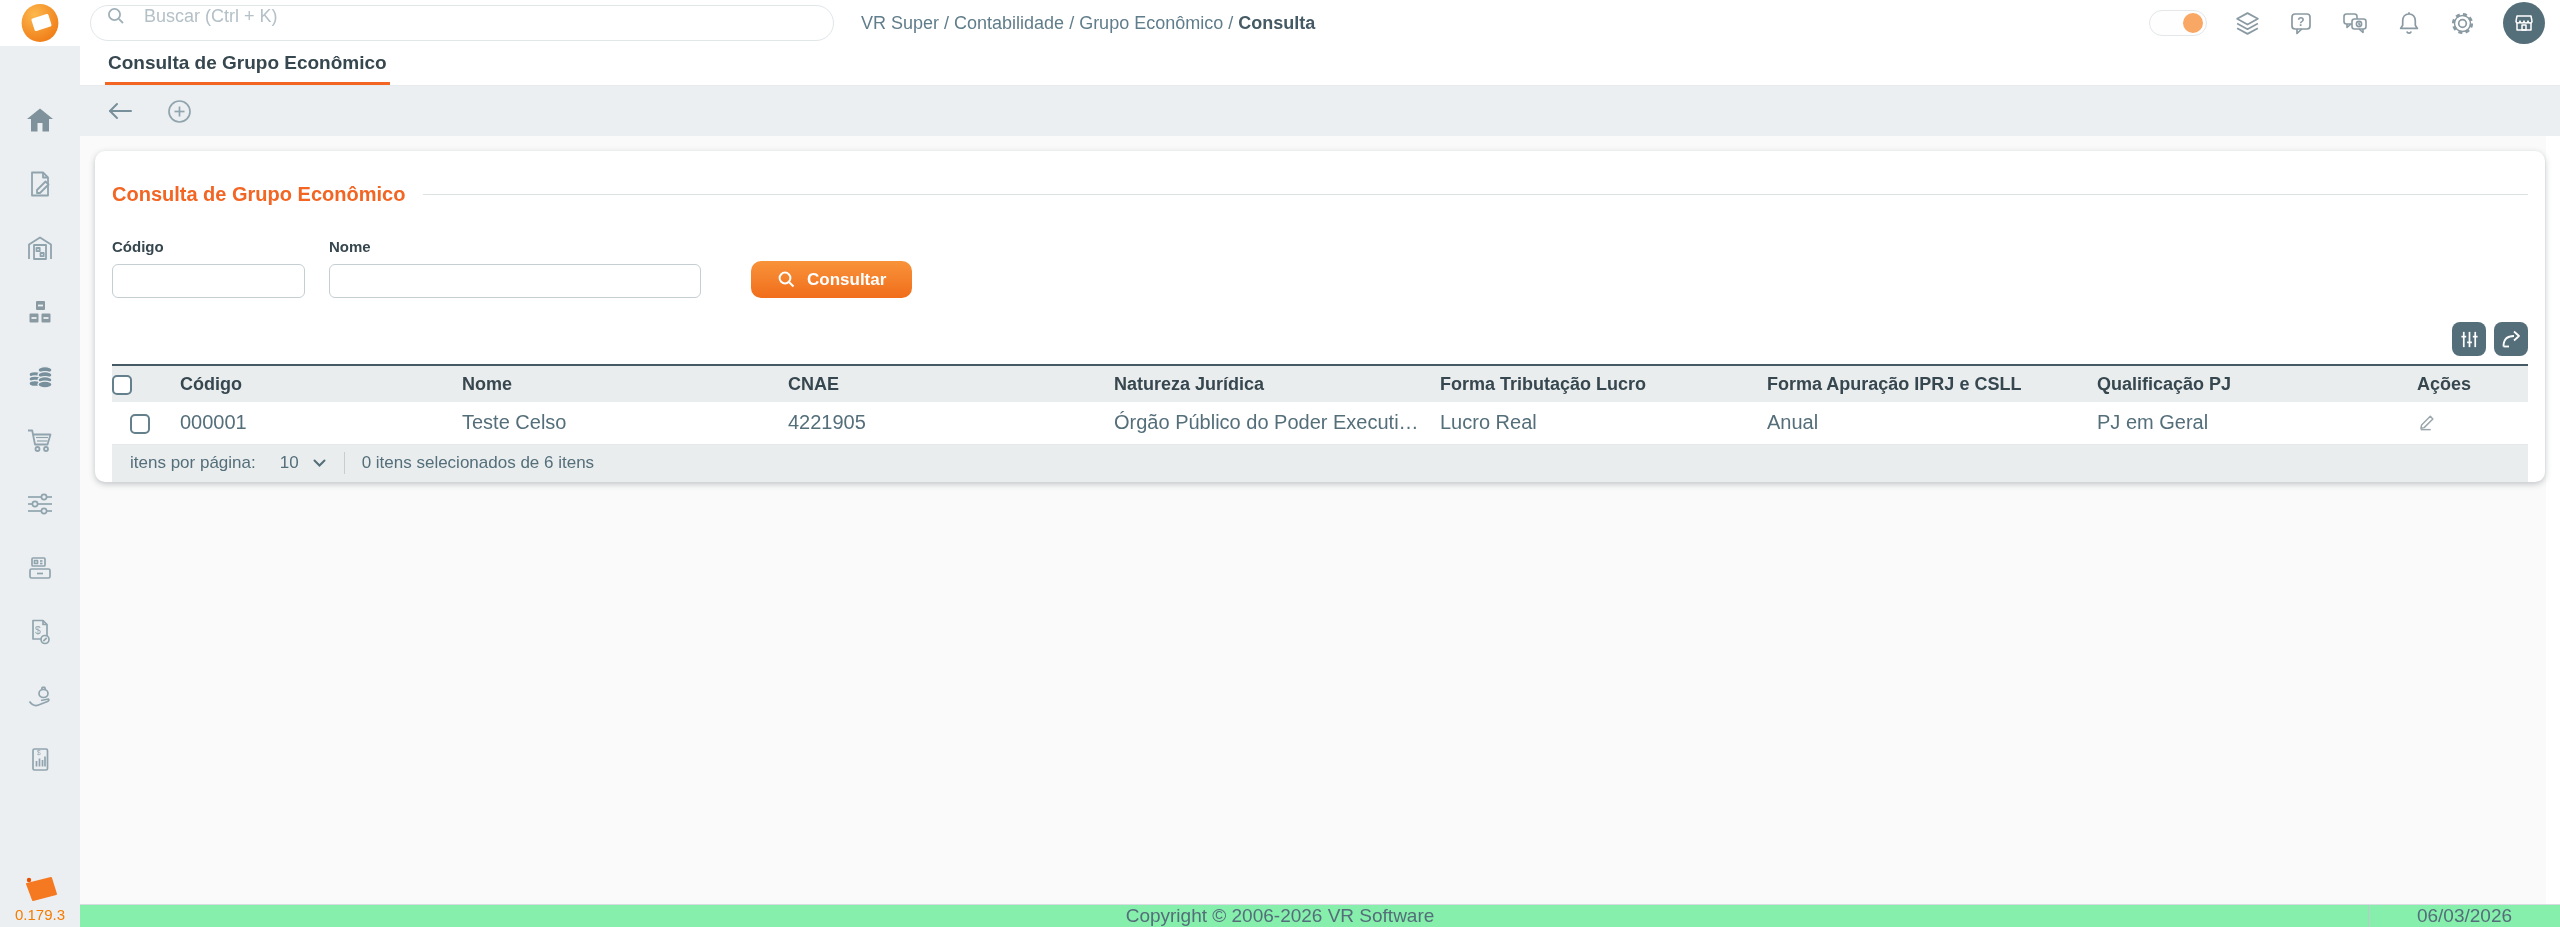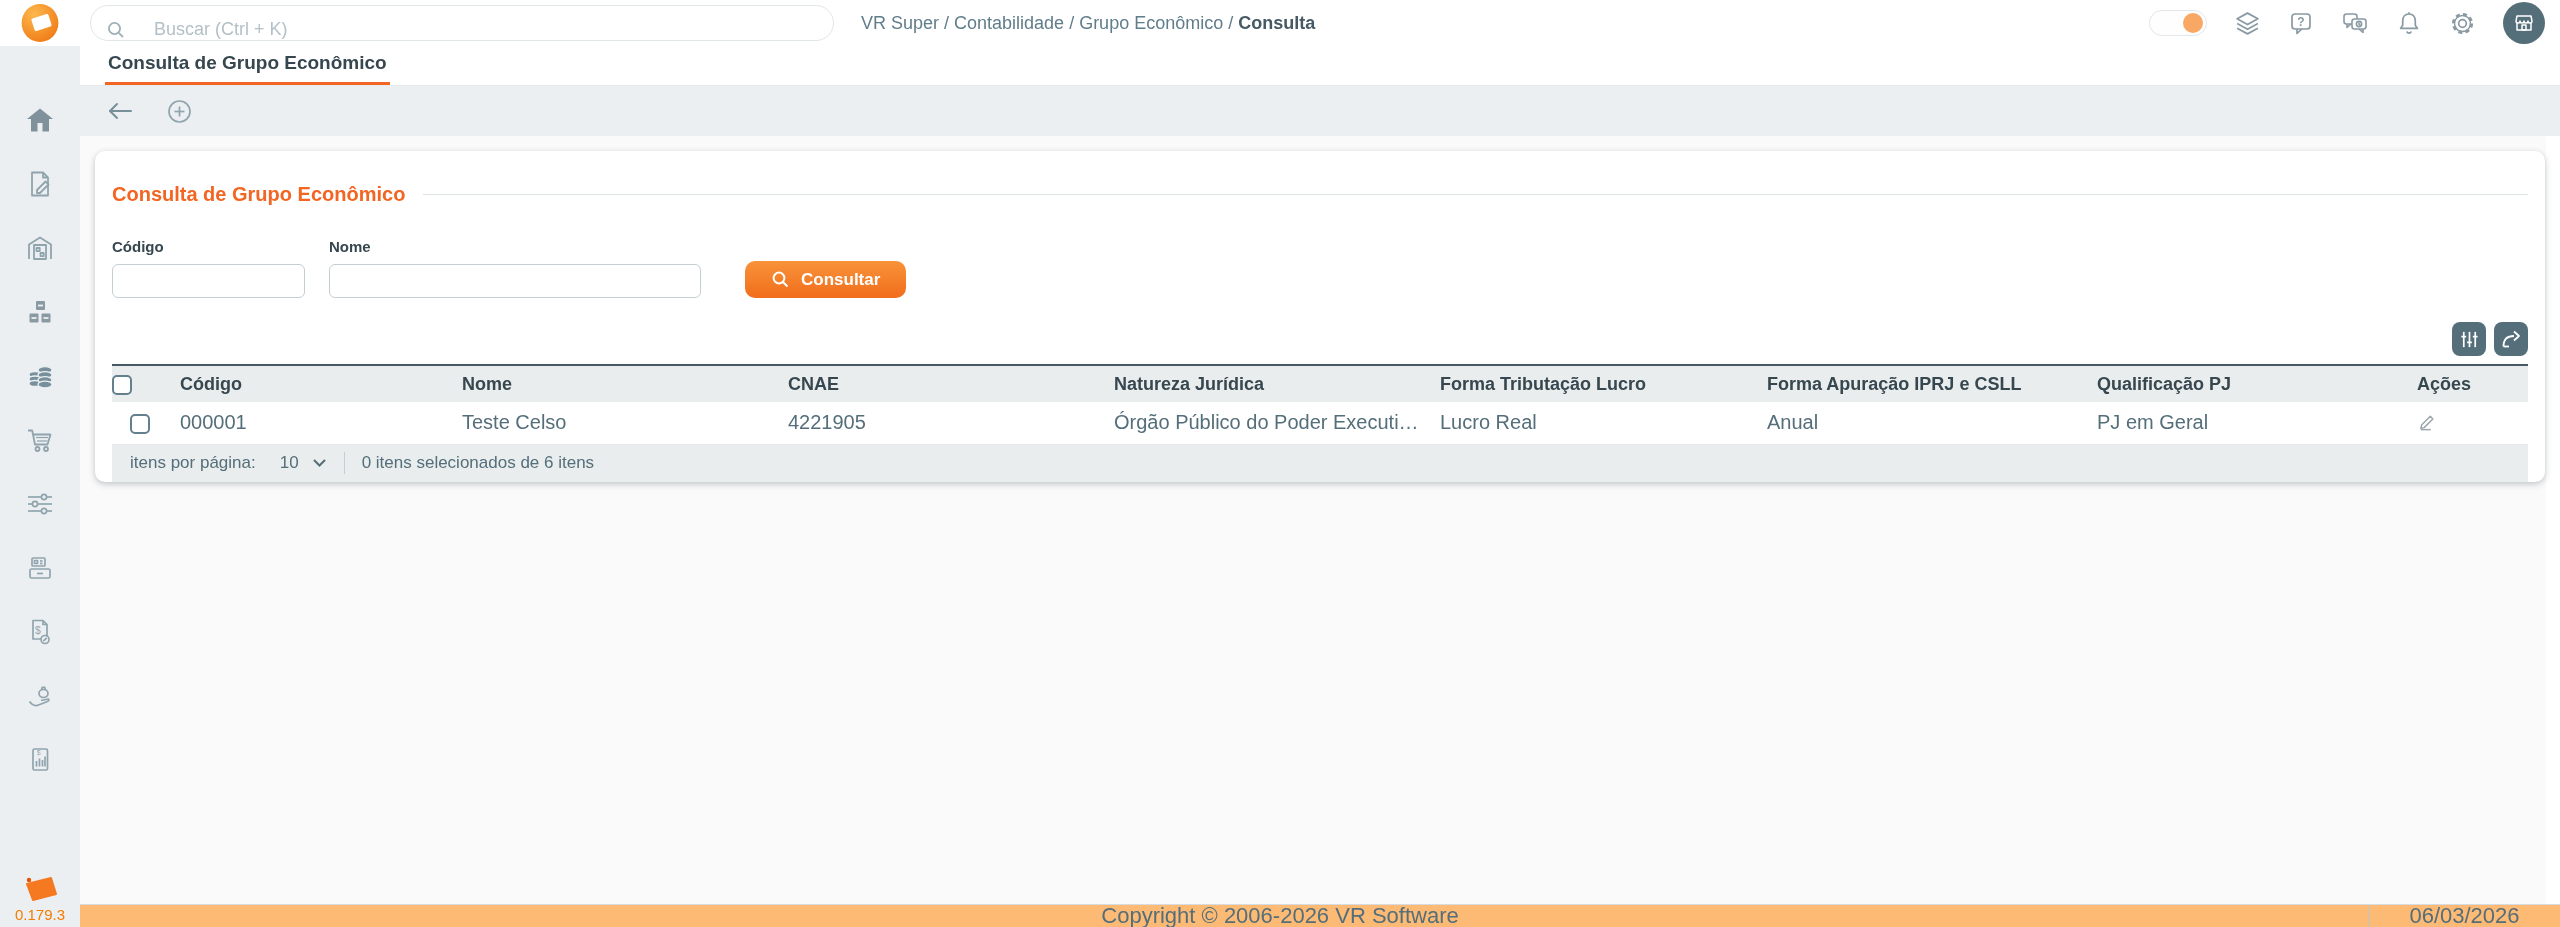--- a/index.html
+++ b/index.html
@@ -3,21 +3,21 @@
 <meta charset="utf-8">
 <style>
   * { box-sizing: border-box; margin: 0; padding: 0; }
   html,body { width:2560px; height:927px; }
   body { font-family:"Liberation Sans", sans-serif; overflow:hidden; }
   .app { width:2560px; height:927px; display:flex; flex-direction:column; background:#fafafa; }
 
   
   .topbar { flex:0 0 46px; height:46px; background:#fff; display:flex; align-items:center; position:relative; z-index:5; }
   .logo-wrap { width:80px; flex:0 0 80px; display:flex; justify-content:center; align-items:center; }
-  .searchbox { width:744px; height:36px; border:1px solid #e1e6e9; border-radius:18px; display:flex; align-items:flex-end; gap:28px; padding:0 15px; margin-left:10px; background:#fff; }
+  .searchbox { width:744px; height:36px; border:1px solid #e1e6e9; border-radius:18px; display:flex; align-items:flex-start; gap:18px; padding:0 15px; margin-left:10px; background:#fff; }
   .searchbox input { border:none; outline:none; flex:1; font-size:18px; color:#546e7a; font-family:"Liberation Sans",sans-serif; background:transparent; }
   .searchbox input::placeholder { color:#b4c0c7; }
   .breadcrumb { margin-left:27px; font-size:18px; color:#607d8b; white-space:nowrap; }
   .breadcrumb .current { font-weight:bold; color:#455a64; margin-left:5px; }
   .topbar-right { margin-left:auto; display:flex; align-items:center; gap:27px; padding-right:15px; }
   .toggle { width:58px; height:26px; border:1px solid #e3e7ea; border-radius:13px; position:relative; background:#fefefe; cursor:pointer; }
   .toggle .knob { position:absolute; right:3px; top:2px; width:20px; height:20px; border-radius:50%; background:#f9a764; }
   .tb-icon { display:flex; align-items:center; justify-content:center; cursor:pointer; }
   .avatar { width:42px; height:42px; border-radius:50%; background:#546e7a; display:flex; align-items:center; justify-content:center; cursor:pointer; }
 
@@ -47,37 +47,37 @@
 
   .form-row { display:flex; align-items:flex-end; gap:24px; margin-top:32px; }
   .field { display:flex; flex-direction:column; }
   .field label { font-size:15px; font-weight:bold; color:#37474f; margin-bottom:9px; }
   .inputbox { height:34px; border:1px solid #c5ced2; border-radius:6px; background:#fff; font-size:17px; color:#455a64; padding:0 10px; font-family:"Liberation Sans",sans-serif; outline:none; }
   .w-codigo { width:193px; }
   .w-nome { width:372px; }
   .w-loja { width:372px; position:relative; cursor:pointer; }
   .select-caret { position:absolute; right:12px; top:13px; width:0; height:0; border-left:6px solid transparent; border-right:6px solid transparent; border-top:7px solid #607d8b; }
 
-  .consultar { height:37px; margin-left:20px; border:none; border-radius:10px; background:linear-gradient(180deg,#f8933a 0%,#f16d1b 100%); color:#fff; font-size:17px; font-weight:bold; display:flex; align-items:center; gap:11px; padding:0 26px; cursor:pointer; font-family:"Liberation Sans",sans-serif; }
+  .consultar { height:37px; margin-left:26px; border:none; border-radius:10px; background:linear-gradient(180deg,#f8933a 0%,#f16d1b 100%); color:#fff; font-size:17px; font-weight:bold; display:flex; align-items:center; gap:11px; padding:0 26px; cursor:pointer; font-family:"Liberation Sans",sans-serif; }
 
   .tools-row { display:flex; justify-content:flex-end; gap:8px; margin-top:24px; margin-bottom:8px; }
   .tool-btn { width:34px; height:34px; border-radius:8px; background:#546e7a; border:none; display:flex; align-items:center; justify-content:center; cursor:pointer; }
 
   table.grid { width:100%; border-collapse:collapse; border-top:2px solid #455a64; table-layout:fixed; }
   table.grid thead th { background:#e9edee; height:37px; text-align:left; font-size:18px; font-weight:bold; color:#37474f; padding:0 4px 0 12px; white-space:nowrap; overflow:hidden; }
   table.grid tbody td { height:42px; background:#fff; font-size:20px; color:#546e7a; padding:0 4px 0 12px; border-bottom:1px solid #e4e8ea; white-space:nowrap; overflow:hidden; text-overflow:ellipsis; }
   .cb-cell { text-align:center; padding:0 !important; }
   .cb { display:inline-block; width:20px; height:20px; border:2px solid #64808c; border-radius:5px; background:#fff; vertical-align:middle; cursor:pointer; }
 
   .pager { height:37px; background:#e9edee; display:flex; align-items:center; font-size:17px; color:#546e7a; padding-left:18px; margin-bottom:28px; }
   .pager .pp-value { margin-left:24px; }
   .pager .pp-caret { margin-left:13px; display:flex; align-items:center; cursor:pointer; }
   .pager .pager-divider { width:1px; height:22px; background:#c7ced2; margin:0 17px; }
 
-  .footer { flex:0 0 23px; height:23px; background:#fdba74; border-top:1px solid #d6dcdf; position:relative; font-size:22px; color:#546e7a; }
+  .footer { flex:0 0 23px; height:23px; background:#86efac; border-top:1px solid #d6dcdf; position:relative; font-size:19px; color:#546e7a; }
   .copyright { position:absolute; left:1200px; transform:translateX(-50%); top:0; line-height:22px; white-space:nowrap; }
   .footer-right { position:absolute; right:0; top:0; bottom:0; width:192px; border-left:1px solid #bdc6ca; display:flex; align-items:center; justify-content:center; }
 </style>
 </head>
 <body>
 
 <div class="app">
 
   <div class="topbar">
     <div class="logo-wrap">

